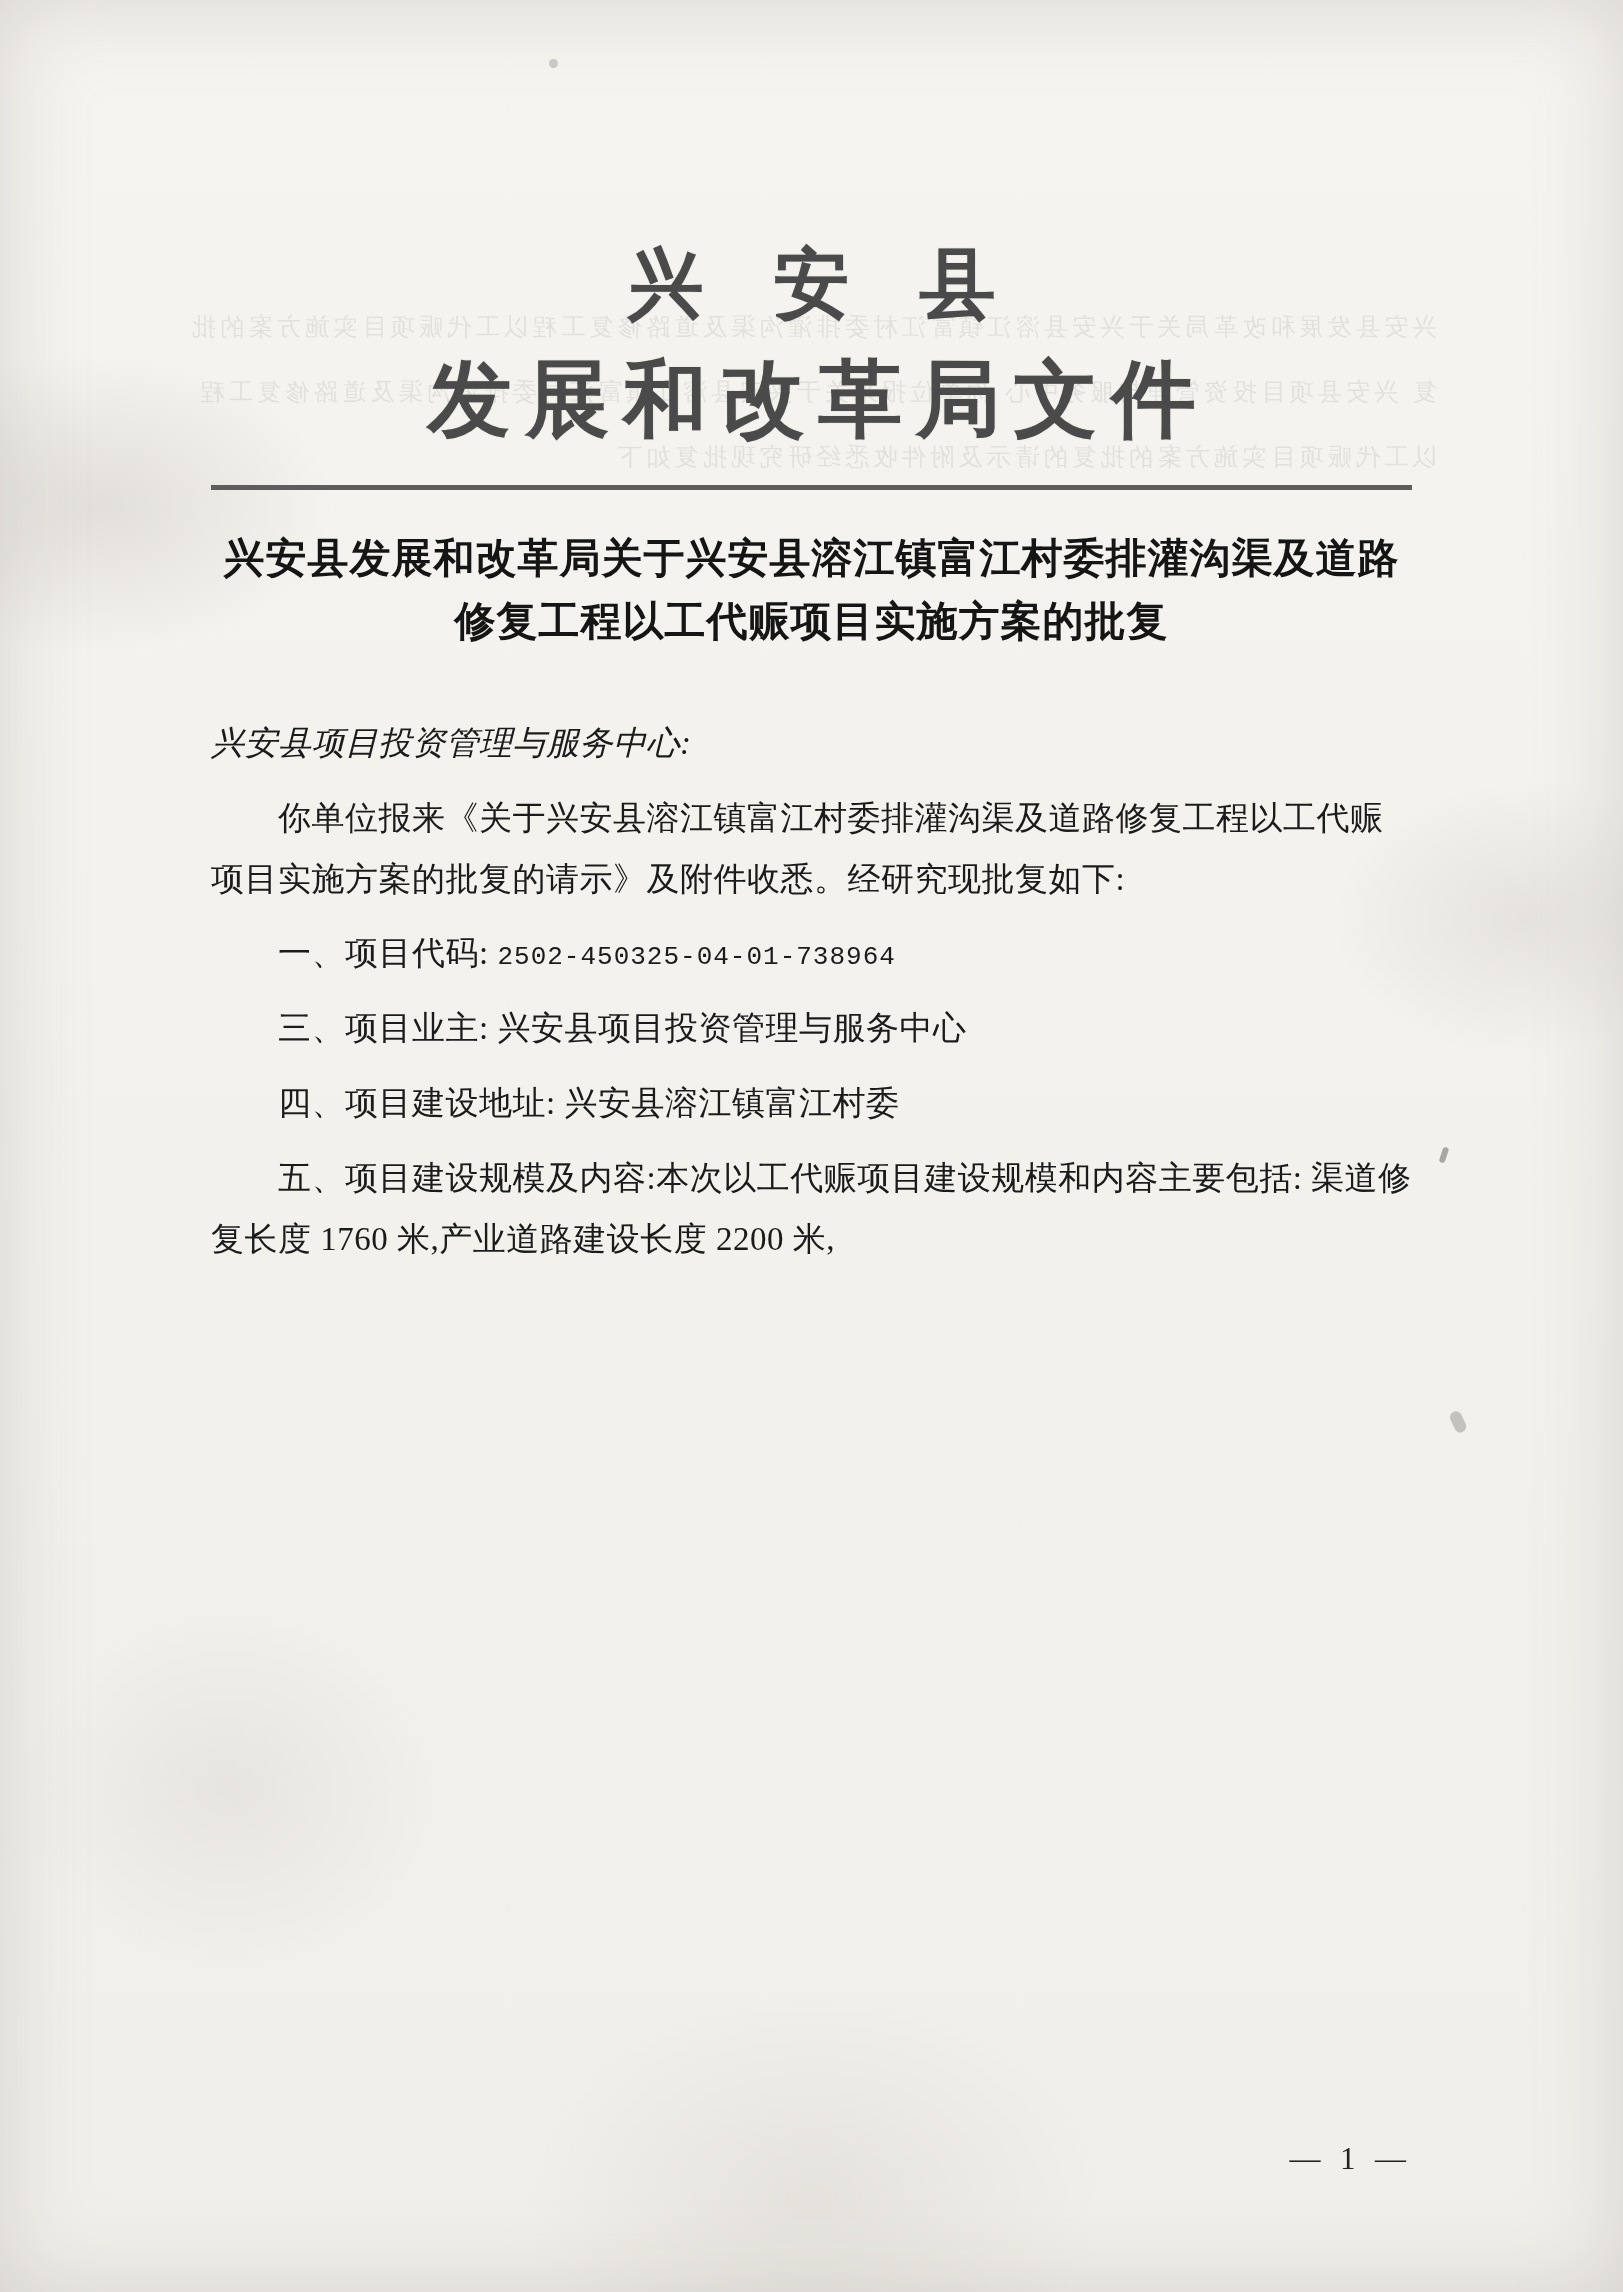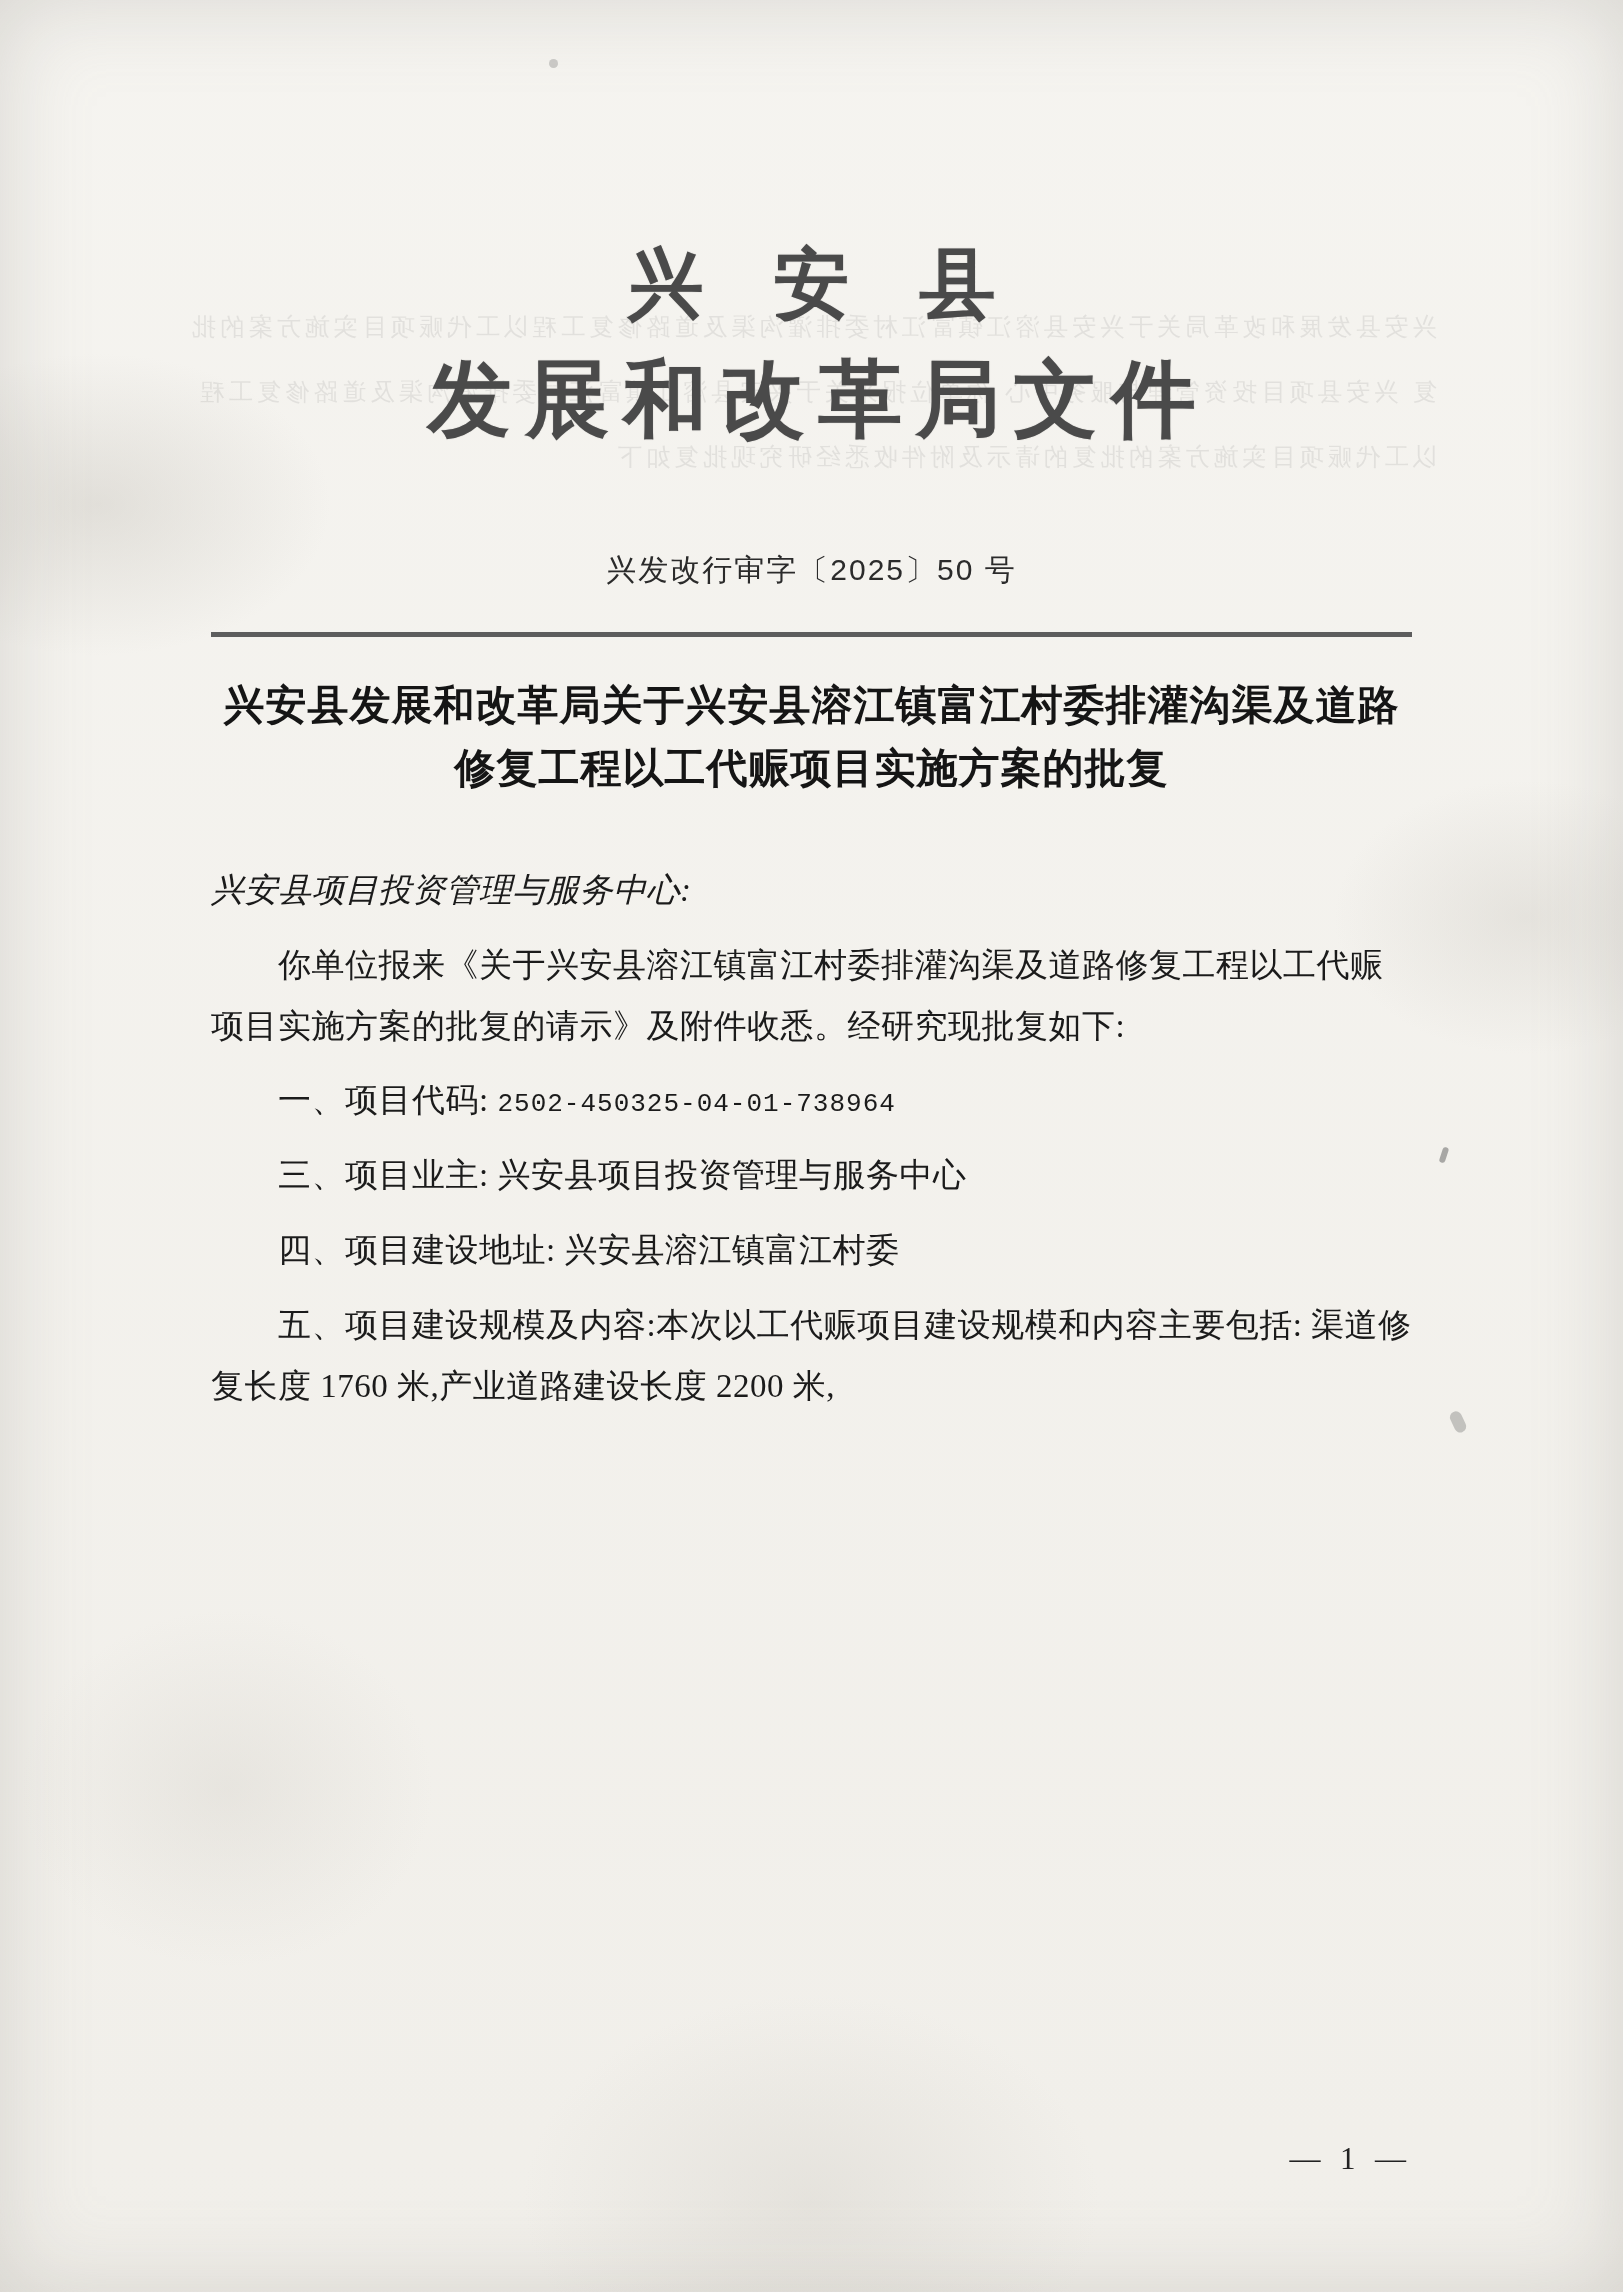--- a/index.html
+++ b/index.html
@@ -157,21 +157,20 @@
   <div class="paper-noise"></div>
   <div class="bleed">兴安县发展和改革局关于兴安县溶江镇富江村委排灌沟渠及道路修复工程以工代赈项目实施方案的批复 兴安县项目投资管理与服务中心 你单位报来关于兴安县溶江镇富江村委排灌沟渠及道路修复工程以工代赈项目实施方案的批复的请示及附件收悉经研究现批复如下</div>
 
   <div class="content">
 
     <div class="masthead">
       <div class="line1">兴 安 县</div>
       <div class="line2">发展和改革局文件</div>
     </div>
 
-    <div class="doc-number">兴发改行审字〔2025〕50 号</div>
 
     <div class="rule"></div>
 
     <div class="title">兴安县发展和改革局关于兴安县溶江镇富江村委排灌沟渠及道路修复工程以工代赈项目实施方案的批复</div>
 
     <div class="body">
       <p class="p-noindent">兴安县项目投资管理与服务中心:</p>
       <p class="p-indent">你单位报来《关于兴安县溶江镇富江村委排灌沟渠及道路修复工程以工代赈项目实施方案的批复的请示》及附件收悉。经研究现批复如下:</p>
       <p class="p-indent">
         <span>一、项目代码:</span>

